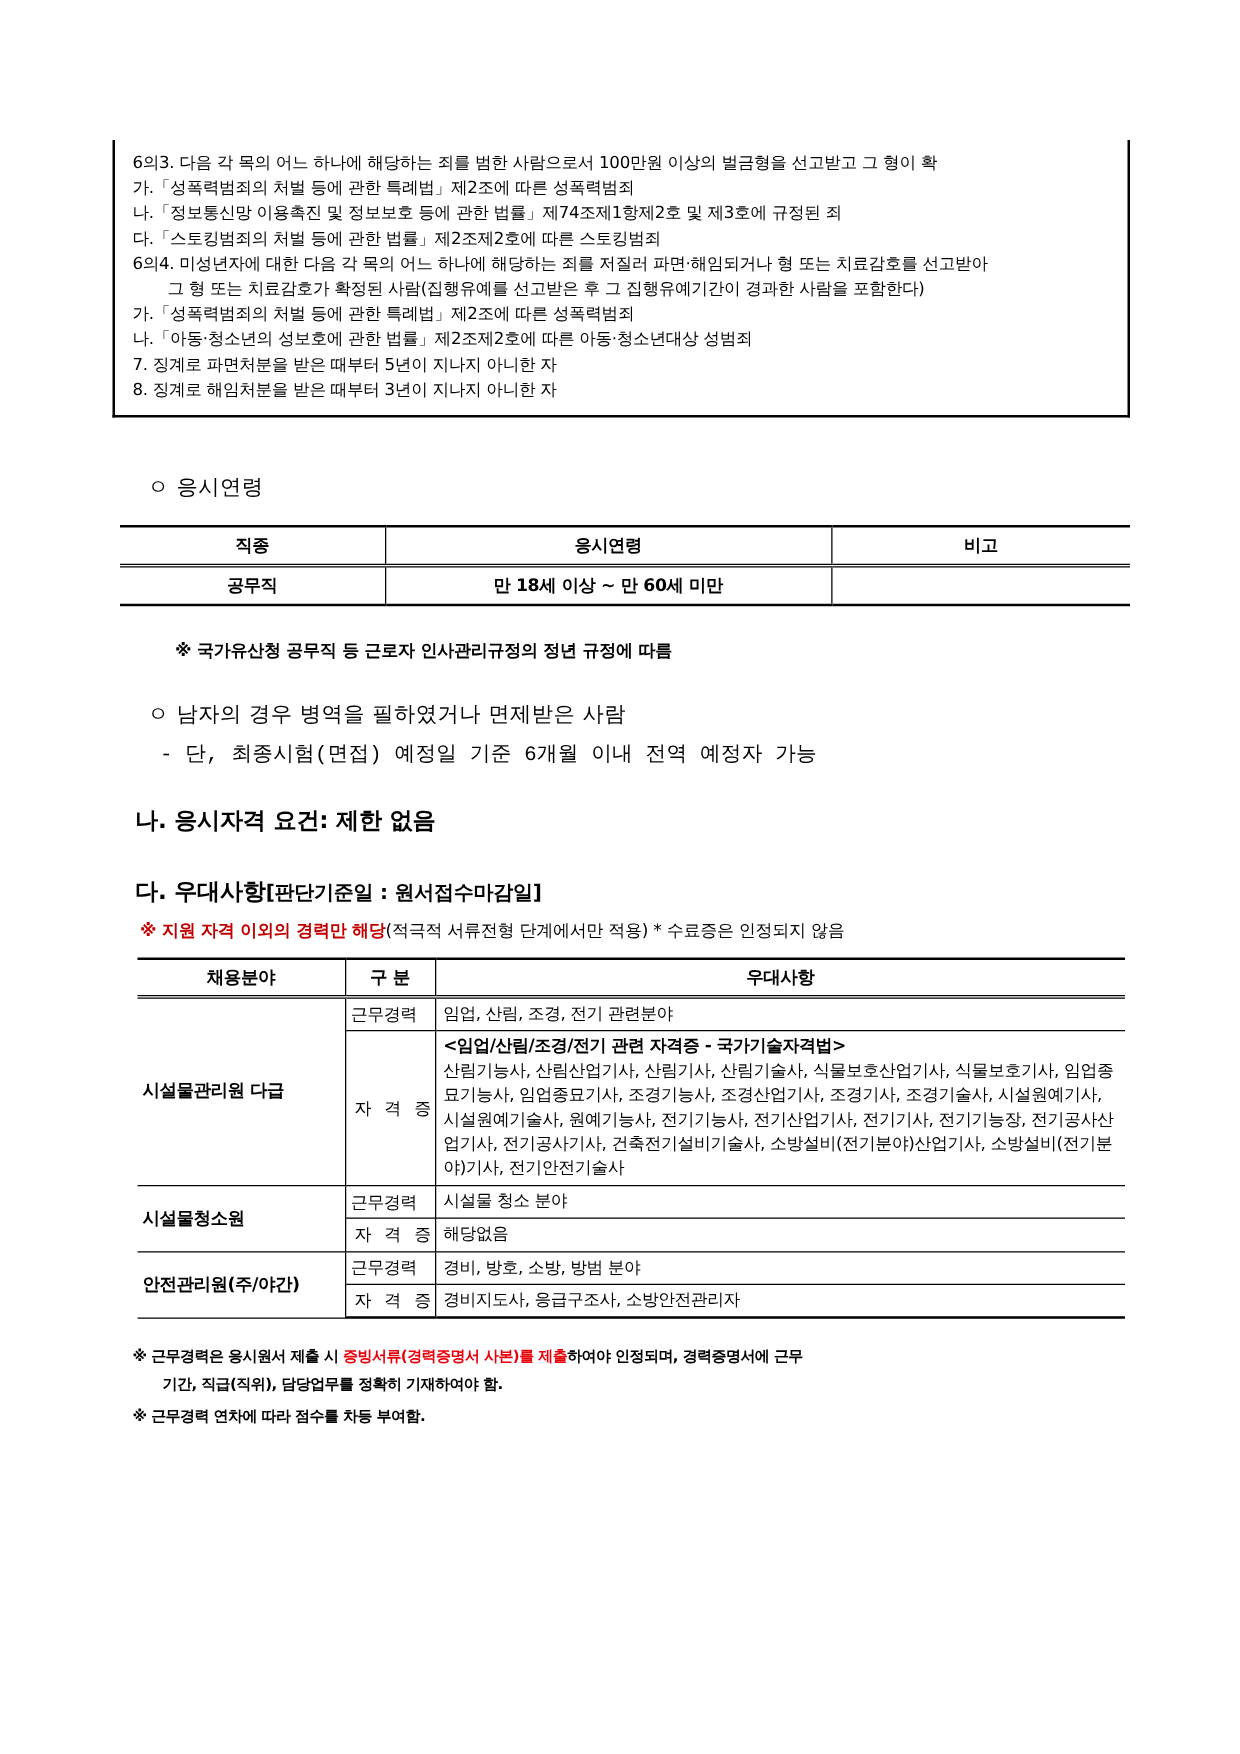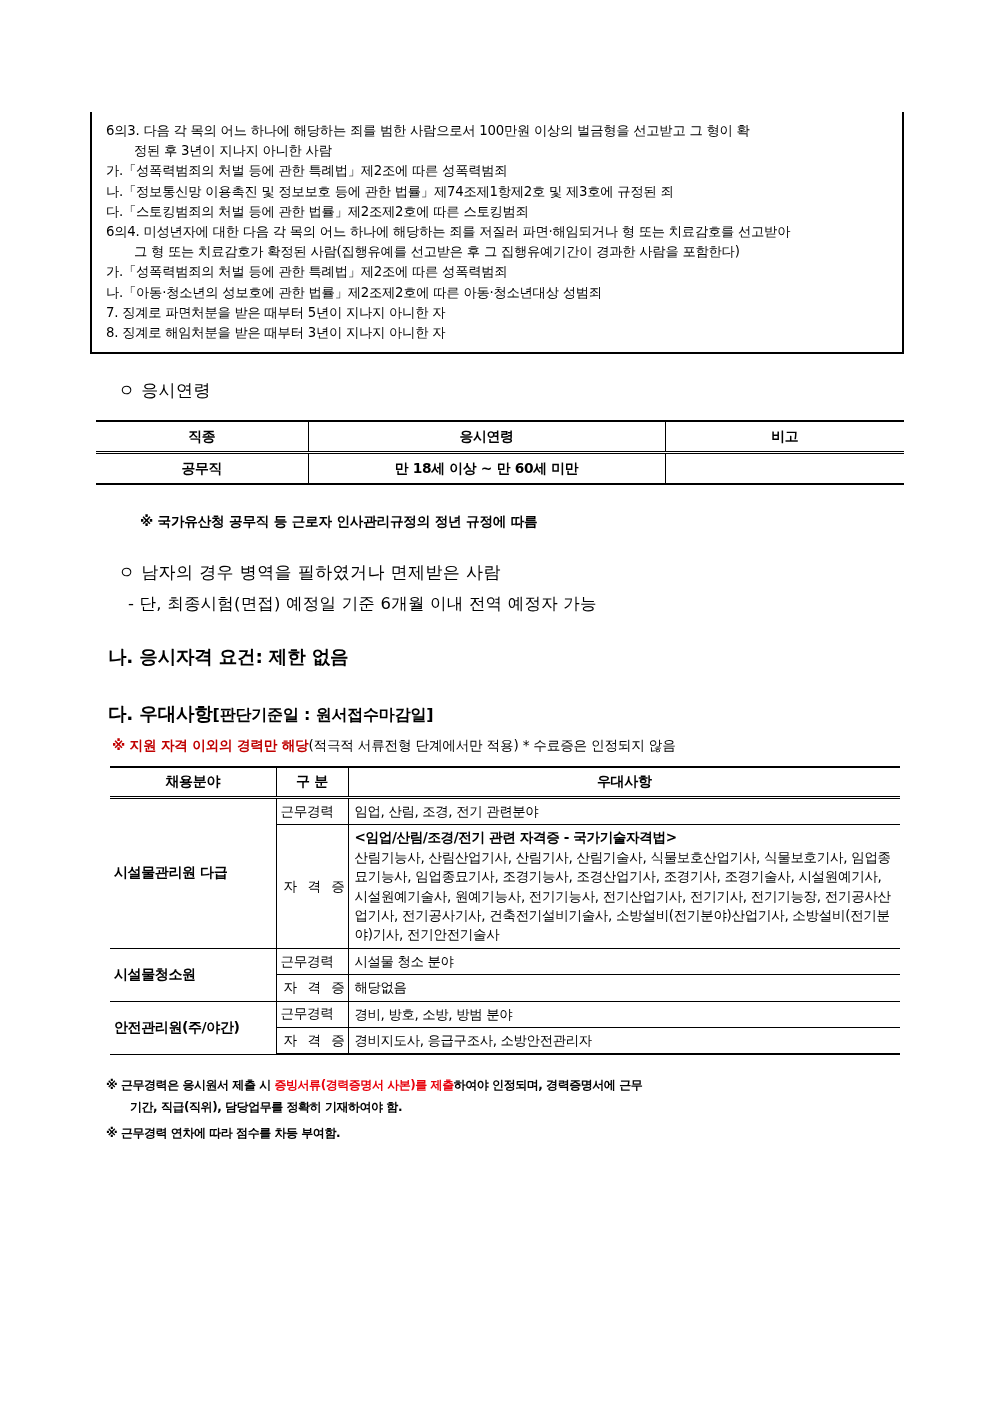--- a/index.html
+++ b/index.html
@@ -190,21 +190,20 @@
   .red { color: #e8000b; }
   .red-dark { color: #c00000; }
 </style>
 </head>
 <body>
 
 <div class="page">
 
   <div class="law-box">
     <div class="law-line">6의3. 다음 각 목의 어느 하나에 해당하는 죄를 범한 사람으로서 100만원 이상의 벌금형을 선고받고 그 형이 확</div>
-    <div class="law-line cont">정된 후 3년이 지나지 아니한 사람</div>
     <div class="law-line">가.「성폭력범죄의 처벌 등에 관한 특례법」제2조에 따른 성폭력범죄</div>
     <div class="law-line">나.「정보통신망 이용촉진 및 정보보호 등에 관한 법률」제74조제1항제2호 및 제3호에 규정된 죄</div>
     <div class="law-line">다.「스토킹범죄의 처벌 등에 관한 법률」제2조제2호에 따른 스토킹범죄</div>
     <div class="law-line">6의4. 미성년자에 대한 다음 각 목의 어느 하나에 해당하는 죄를 저질러 파면·해임되거나 형 또는 치료감호를 선고받아</div>
     <div class="law-line cont">그 형 또는 치료감호가 확정된 사람(집행유예를 선고받은 후 그 집행유예기간이 경과한 사람을 포함한다)</div>
     <div class="law-line">가.「성폭력범죄의 처벌 등에 관한 특례법」제2조에 따른 성폭력범죄</div>
     <div class="law-line">나.「아동·청소년의 성보호에 관한 법률」제2조제2호에 따른 아동·청소년대상 성범죄</div>
     <div class="law-line">7. 징계로 파면처분을 받은 때부터 5년이 지나지 아니한 자</div>
     <div class="law-line">8. 징계로 해임처분을 받은 때부터 3년이 지나지 아니한 자</div>
   </div>
@@ -229,21 +228,21 @@
         <td>공무직</td>
         <td>만 18세 이상 ~ 만 60세 미만</td>
         <td></td>
       </tr>
     </tbody>
   </table>
 
   <div class="note-star" style="left:140px; top:512px;">※ 국가유산청 공무직 등 근로자 인사관리규정의 정년 규정에 따름</div>
 
   <div class="bullet-o" style="left:118px; top:561px;">ㅇ 남자의 경우 병역을 필하였거나 면제받은 사람</div>
-  <div class="bullet-dash" style="left:128px; top:593px;">- 단, 최종시험(면접) 예정일 기준 6개월 이내 전역 예정자 가능</div>
+  <div class="bullet-dash" style="left:128px; top:593px;font-family:Liberation Mono, monospace;">- 단, 최종시험(면접) 예정일 기준 6개월 이내 전역 예정자 가능</div>
 
   <div class="head-bold" style="left:108px; top:645px;">나. 응시자격 요건: 제한 없음</div>
 
   <div class="head-bold" style="left:108px; top:702px;">
     <span>다. 우대사항</span><span class="sub">[판단기준일 : 원서접수마감일]</span>
   </div>
 
   <div class="note-star" style="left:112px; top:736px;">
     <span class="red-dark">※ </span><span class="red-dark">지원 자격 이외의 경력만 해당</span><span style="font-weight:normal;">(적극적 서류전형 단계에서만 적용) * 수료증은 인정되지 않음</span>
   </div>

